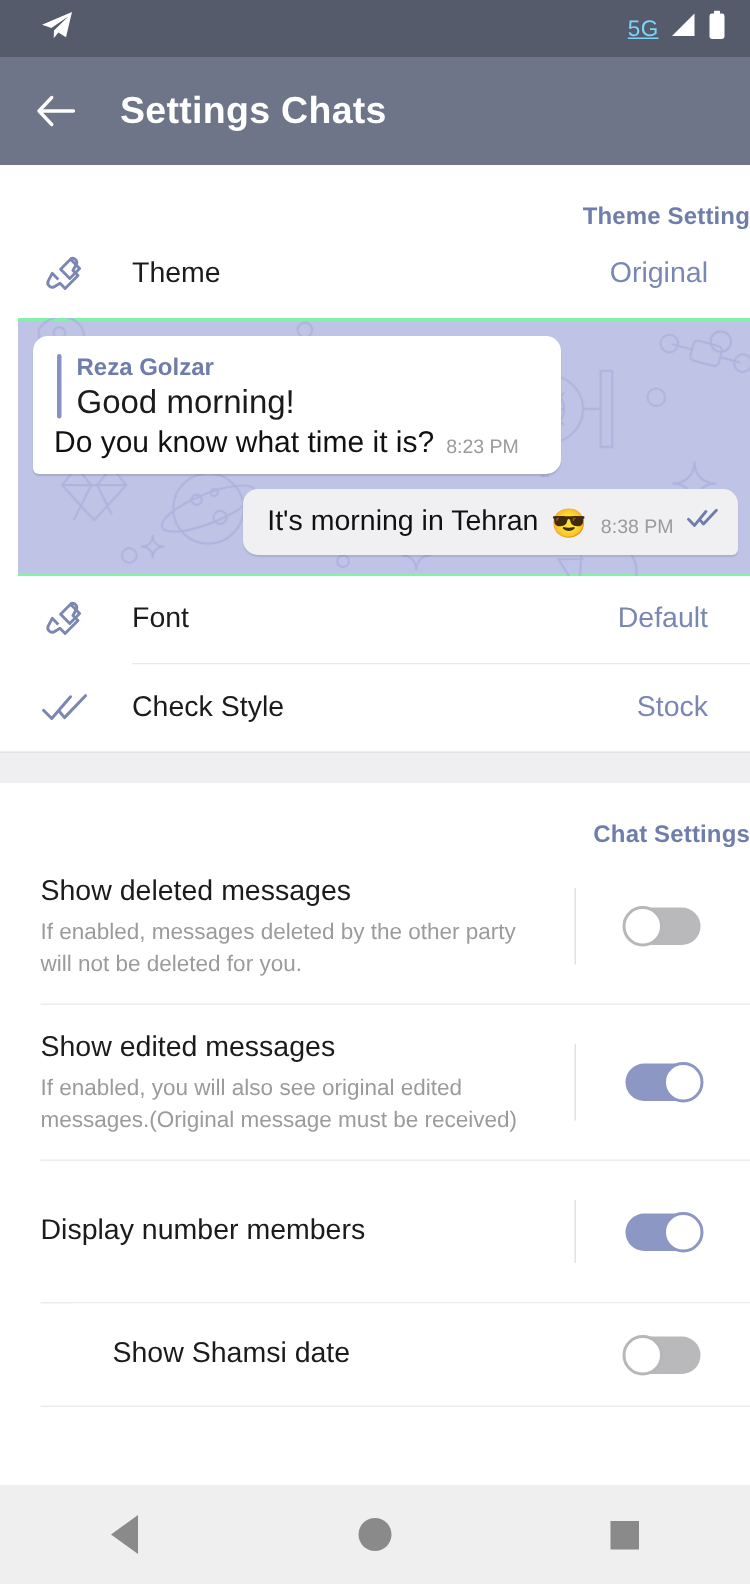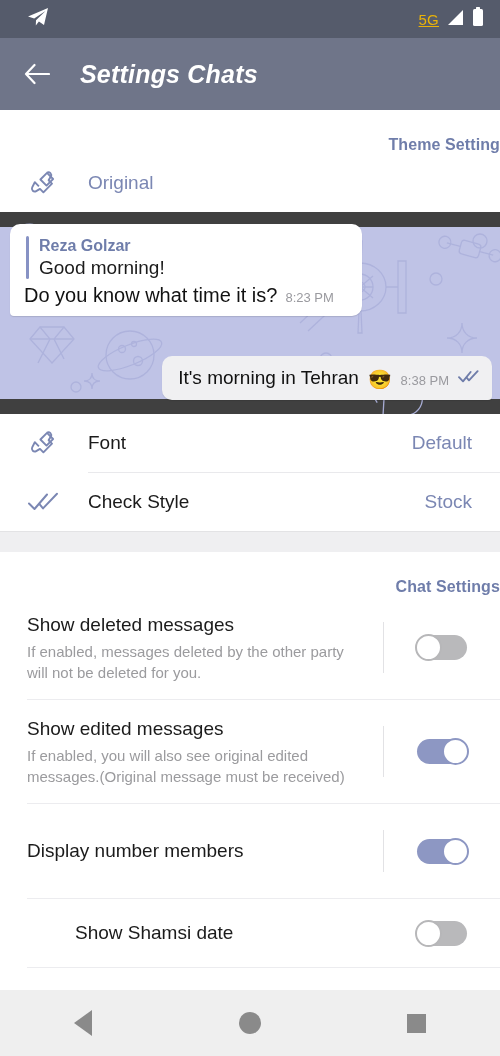--- a/index.html
+++ b/index.html
@@ -11,26 +11,26 @@
   }
   #screen { position: relative; width: 500px; height: 1056px; background:#fff; }
 
   
   .status-bar {
     height: 38px; background: #555b6b;
     display: flex; align-items: center; justify-content: space-between;
     padding: 0 16px 0 26px;
   }
   .status-right { display:flex; align-items:center; gap:7px; }
-  .net-label { color:#eab308; font-size:15px; letter-spacing:.2px;text-decoration:underline; }
+  .net-label { color:#7dd3fc; font-size:15px; letter-spacing:.2px;text-decoration:underline; }
 
   
   .app-bar {
     height: 72px; background: #6f7589;
-    display:flex; align-items:center; gap:28px; padding-left: 22px; font-style: italic;
+    display:flex; align-items:center; gap:28px; padding-left: 22px;
   }
   .app-title { color:#fff; font-size:25px; font-weight:bold; letter-spacing:.2px; }
   .back-btn { width:30px; height:30px; display:flex; align-items:center; justify-content:center; cursor:pointer; }
 
   
   .section-header {
     color:#6f7daa; font-size:16px; font-weight:bold;
     padding: 26px 0 0 27px; letter-spacing:.1px;text-align:right;
   }
   .gap-band { height:21px; background:#efeff1; border-top:1px solid #e3e3e5; }
@@ -40,36 +40,37 @@
     height:58px; display:flex; align-items:center; padding-left:27px; padding-right:28px;
     background:#fff; cursor:pointer;
   }
   .pref-icon { width:61px; flex:0 0 61px; display:flex; align-items:center; }
   .pref-label { font-size:19px; color:#1b1b1b; flex:1; }
   .pref-value { font-size:19px; color:#7b87b3; }
   .pref-divider { height:1px; background:#e9e9ec; margin-left:88px; }
 
   
   .chat-preview {
-    position:relative; height:202px; overflow:hidden;
-    background:#404040;
+    position:relative; height:172px; overflow:hidden;
+    background:#86efac;
+    margin-left:12px;
   }
   .chat-preview svg.wallpaper { position:absolute; inset:0; width:100%; height:100%; }
   .bubbles { position:relative; height:100%; padding:14px 12px 10px 10px; }
   .bubble-in {
     position:absolute; left:10px; top:12px; width:352px;
     background:#fff; border-radius:10px 10px 10px 4px;
     padding:12px 14px 8px 14px;
     box-shadow:0 1px 1px rgba(0,0,0,.12);
   }
   .reply-quote { display:flex; gap:10px; margin-bottom:2px; padding-left:2px;}
   .reply-bar { width:3px; border-radius:2px; background:#8792c4; flex:0 0 3px; }
   .reply-texts { display:flex; flex-direction:column; gap:1px; }
   .reply-name { color:#6f7daa; font-size:16px; font-weight:bold; line-height:20px;}
-  .reply-text { color:#1b1b1b; font-size:19px; line-height:22px; }
+  .reply-text { color:#1b1b1b; font-size:22px; line-height:22px; }
   .msg-line { display:flex; align-items:flex-end; gap:8px; margin-top:3px; }
   .msg-body { font-size:20px; color:#111; line-height:26px; }
   .msg-time { font-size:13px; color:#9a9a9f; padding-bottom:3px; white-space:nowrap; }
   .bubble-out {
     position:absolute; right:8px; bottom:14px;
     background:#f0f0f2; border-radius:10px 10px 4px 10px;
     padding:9px 12px 9px 16px;
     display:flex; align-items:flex-end; gap:9px;
     box-shadow:0 1px 1px rgba(0,0,0,.10);
   }
@@ -149,20 +150,21 @@
 
   <div class="section-header">Theme Setting</div>
 
   <div class="pref-row">
     <span class="pref-icon">
       <svg width="32" height="32" viewBox="0 0 32 32" fill="none" stroke="#7b87b3" stroke-width="1.9" stroke-linejoin="round">
         <path d="M20 5.5c2.6-1.3 5.2 1.5 3.8 4l-2.2 3.8 3.4 3.4-8.6 8.6-3.4-3.4-3.8 2.2c-2.5 1.4-5.3-1.2-4-3.8l2.6-5.1 4.1 4.1"></path>
         <path d="M13.4 12.5 20 5.9l6.1 6.1-6.6 6.6z"></path>
       </svg>
     </span>
+    <span class="pref-label">Theme</span>
     <span class="pref-value">Original</span>
   </div>
 
   <div class="chat-preview">
     <svg class="wallpaper" viewBox="0 0 500 172">
       <rect width="500" height="172" fill="#bfc3e6"></rect>
       <g stroke="#adb2dc" stroke-width="1.3" fill="none" opacity=".95">
 
         <g transform="translate(360,60)">
           <ellipse cx="0" cy="0" rx="26" ry="24"></ellipse>

